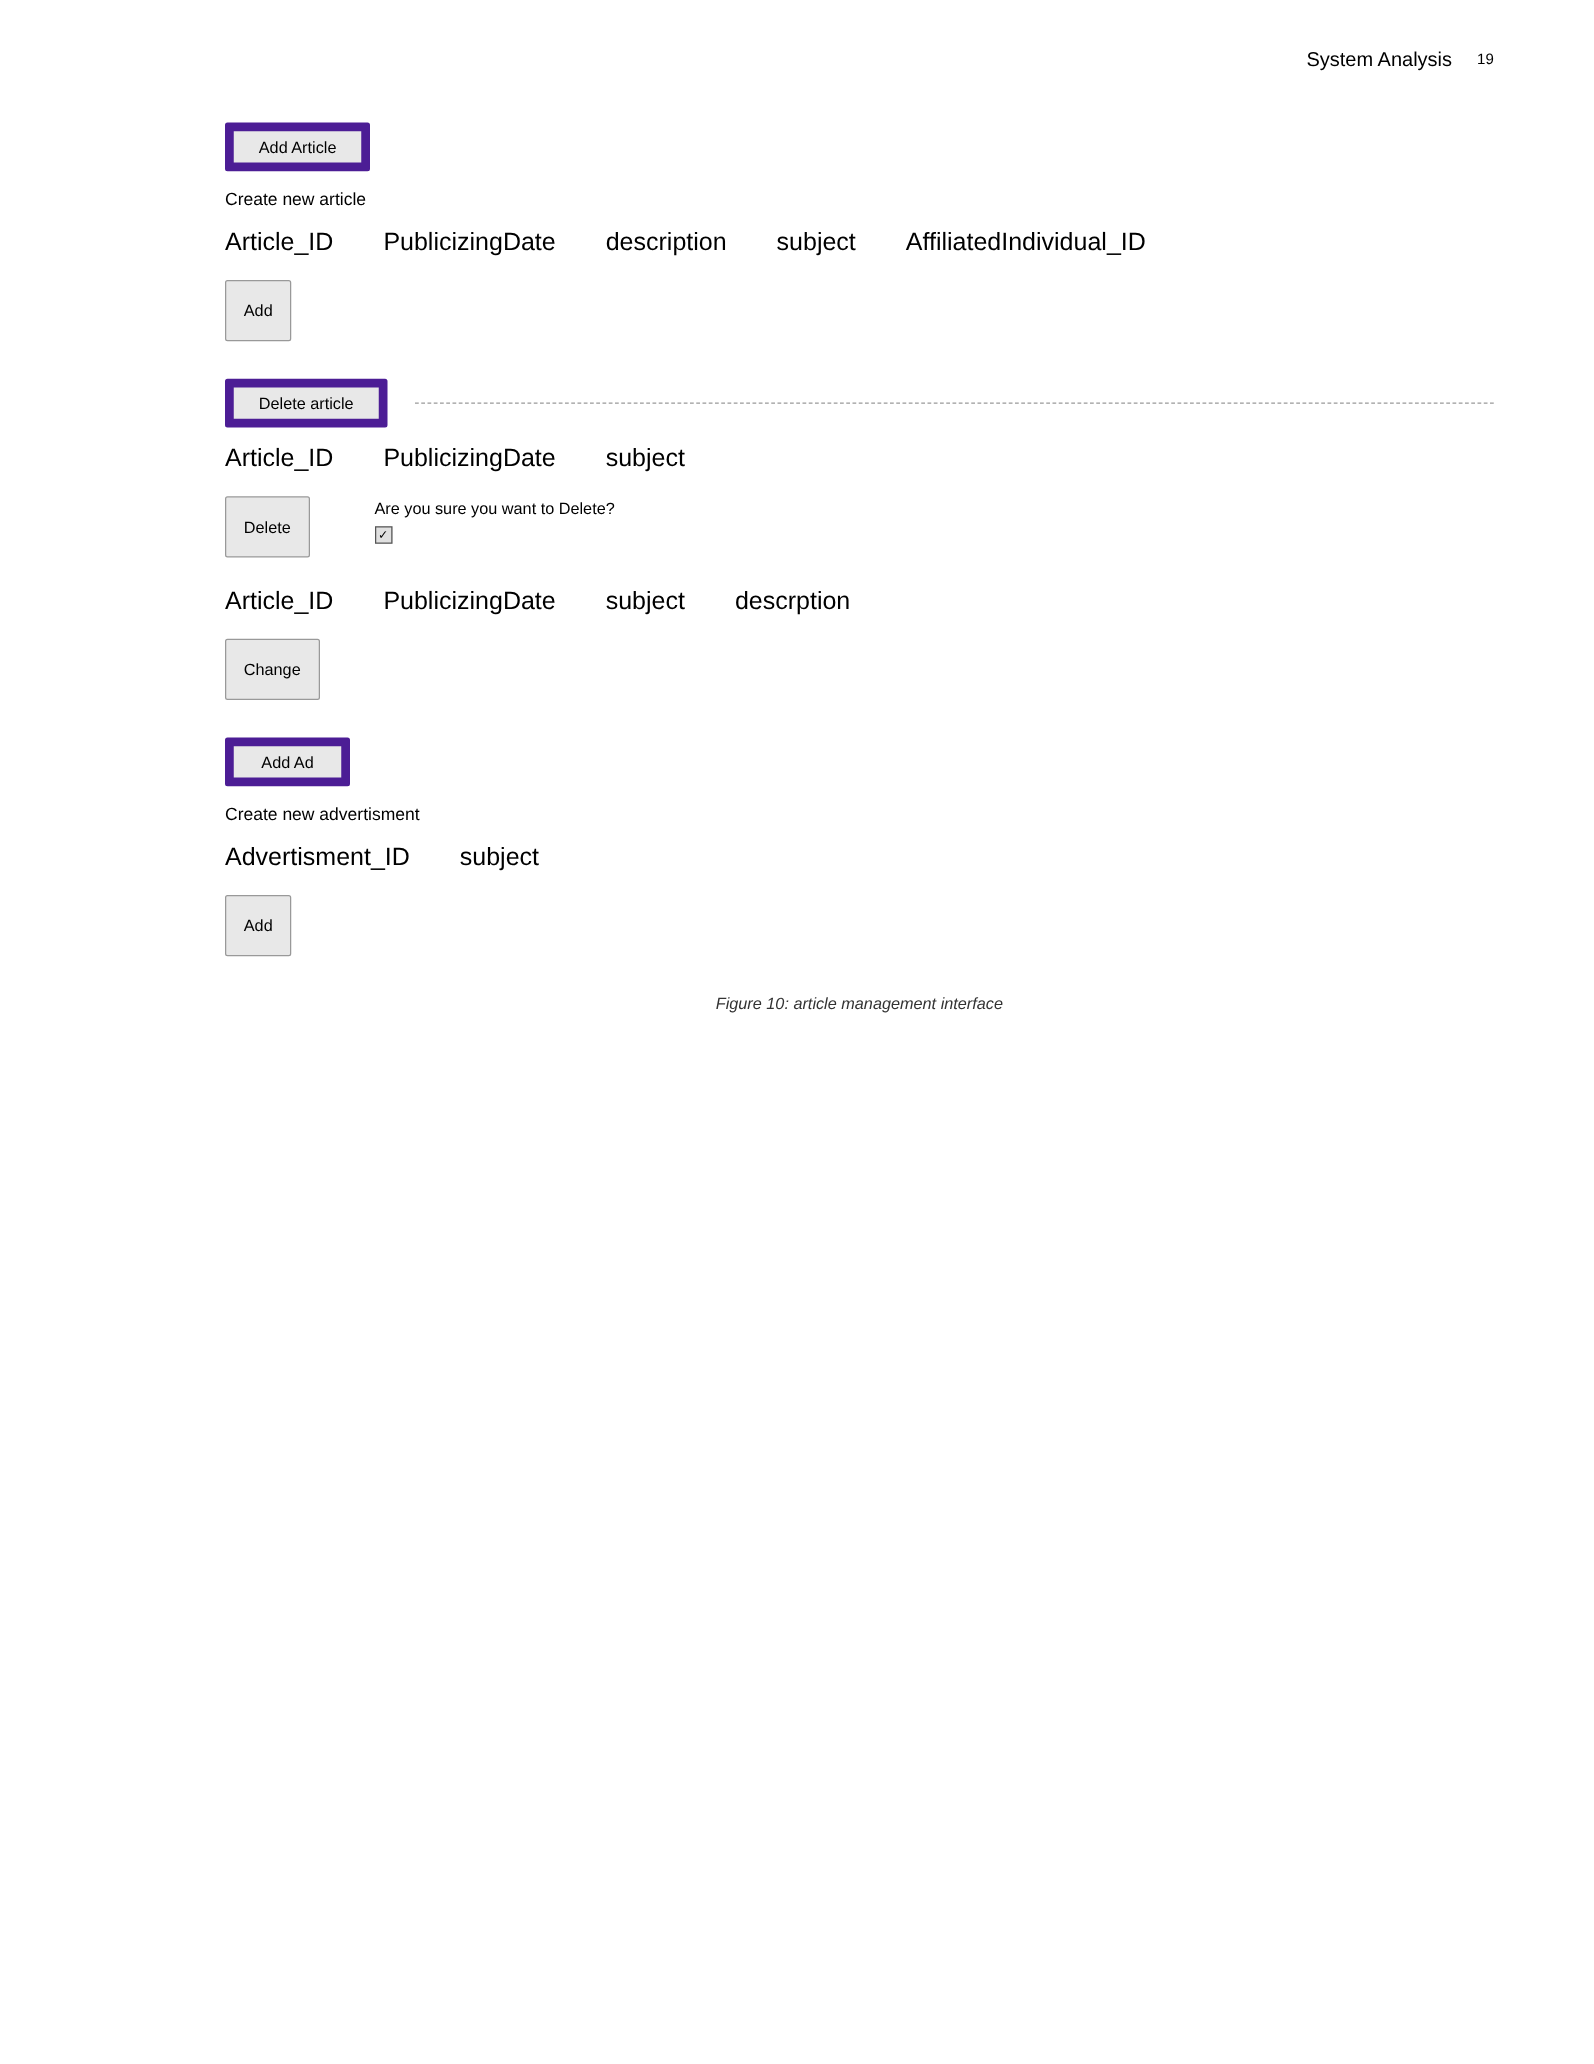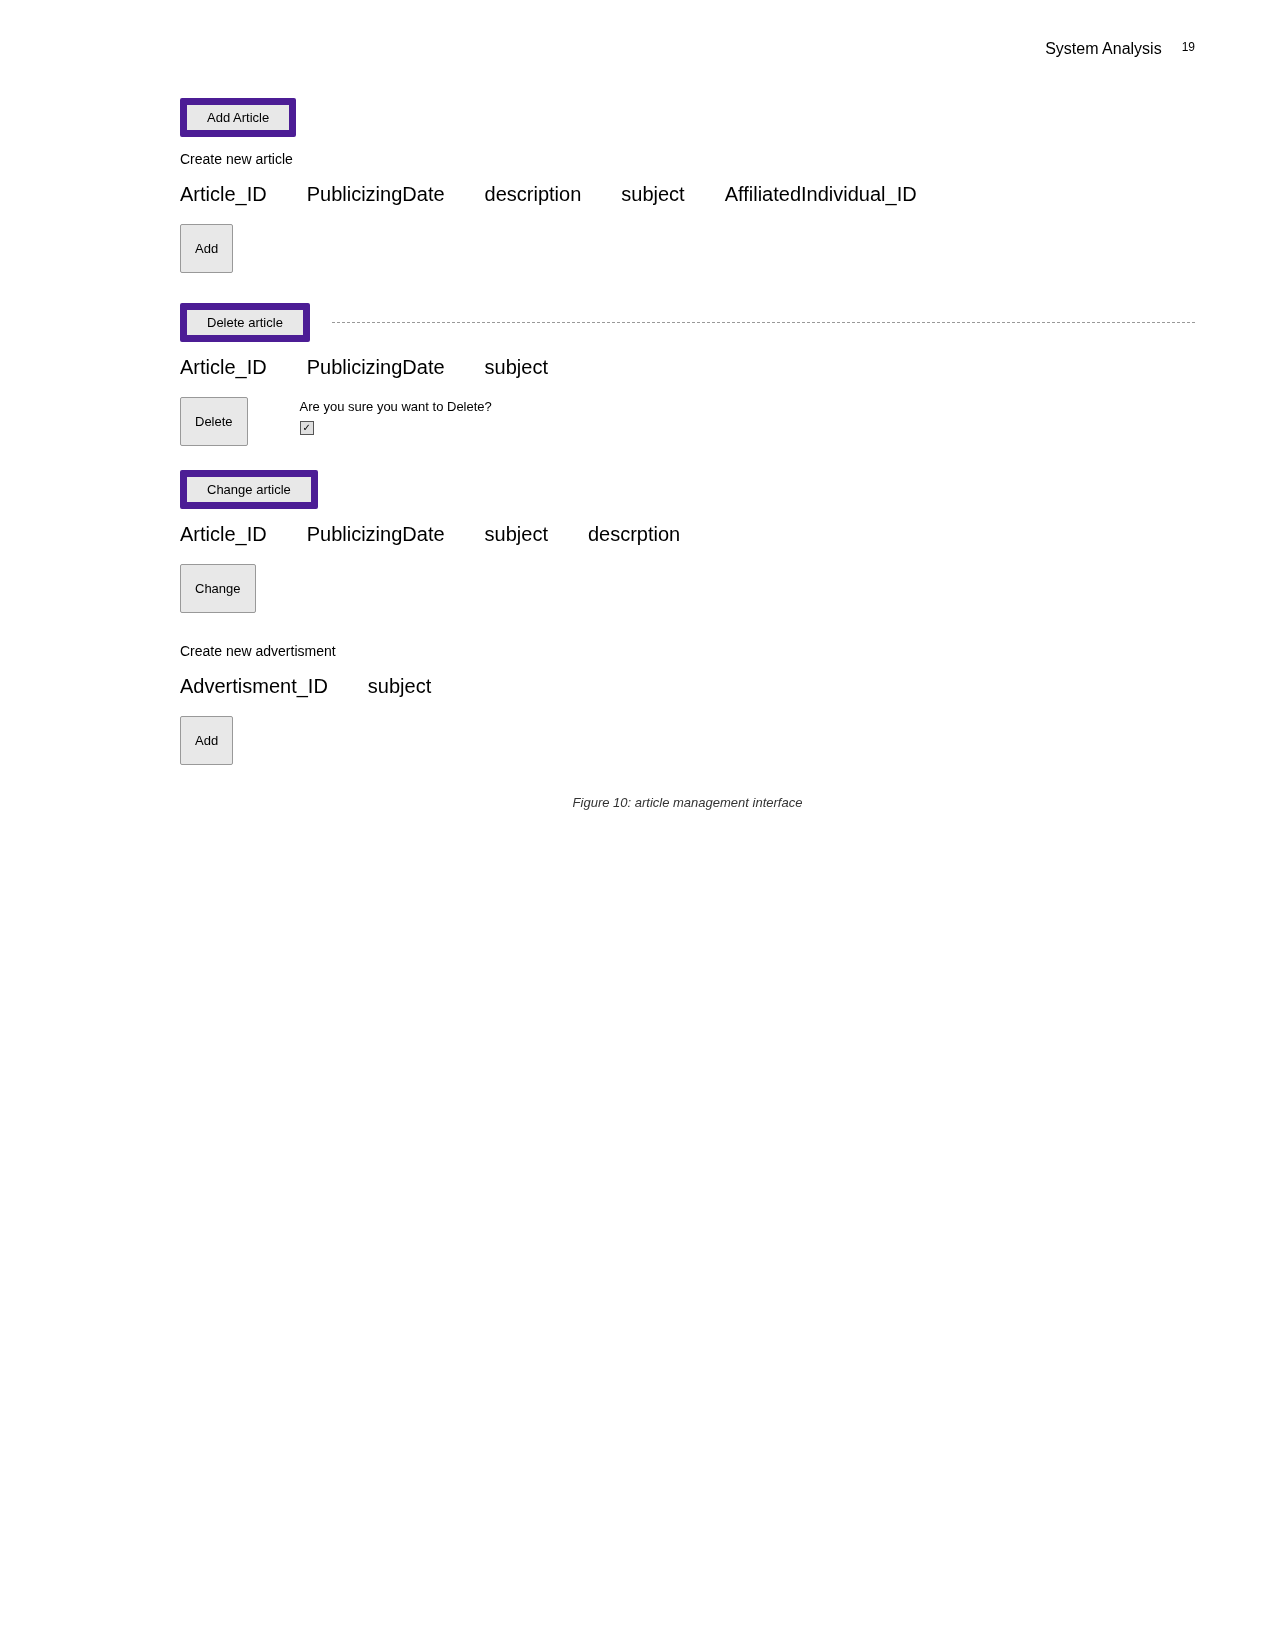--- a/index.html
+++ b/index.html
@@ -199,35 +199,35 @@
       <div class="confirm-area">
         <div class="confirm-text">Are you sure you want to Delete?</div>
         <div class="checkbox-row">
           <div class="checkbox-icon">✓</div>
         </div>
       </div>
     </div>
   </div>
 
   <div class="section">
-    <div class="button-row">
-      <button class="ui-button">Change article</button>
-    </div>
     <div class="fields-row">
       <span class="field-label">Article_ID</span>
       <span class="field-label">PublicizingDate</span>
       <span class="field-label">subject</span>
       <span class="field-label">descrption</span>
     </div>
     <div class="action-button-row">
       <button class="small-button">Change</button>
     </div>
   </div>
 
   <div class="section">
+    <div class="button-row">
+      <button class="ui-button">Add Ad</button>
+    </div>
     <div class="section-subtitle">Create new advertisment</div>
     <div class="fields-row">
       <span class="field-label">Advertisment_ID</span>
       <span class="field-label">subject</span>
     </div>
     <div class="action-button-row">
       <button class="small-button">Add</button>
     </div>
   </div>
 

